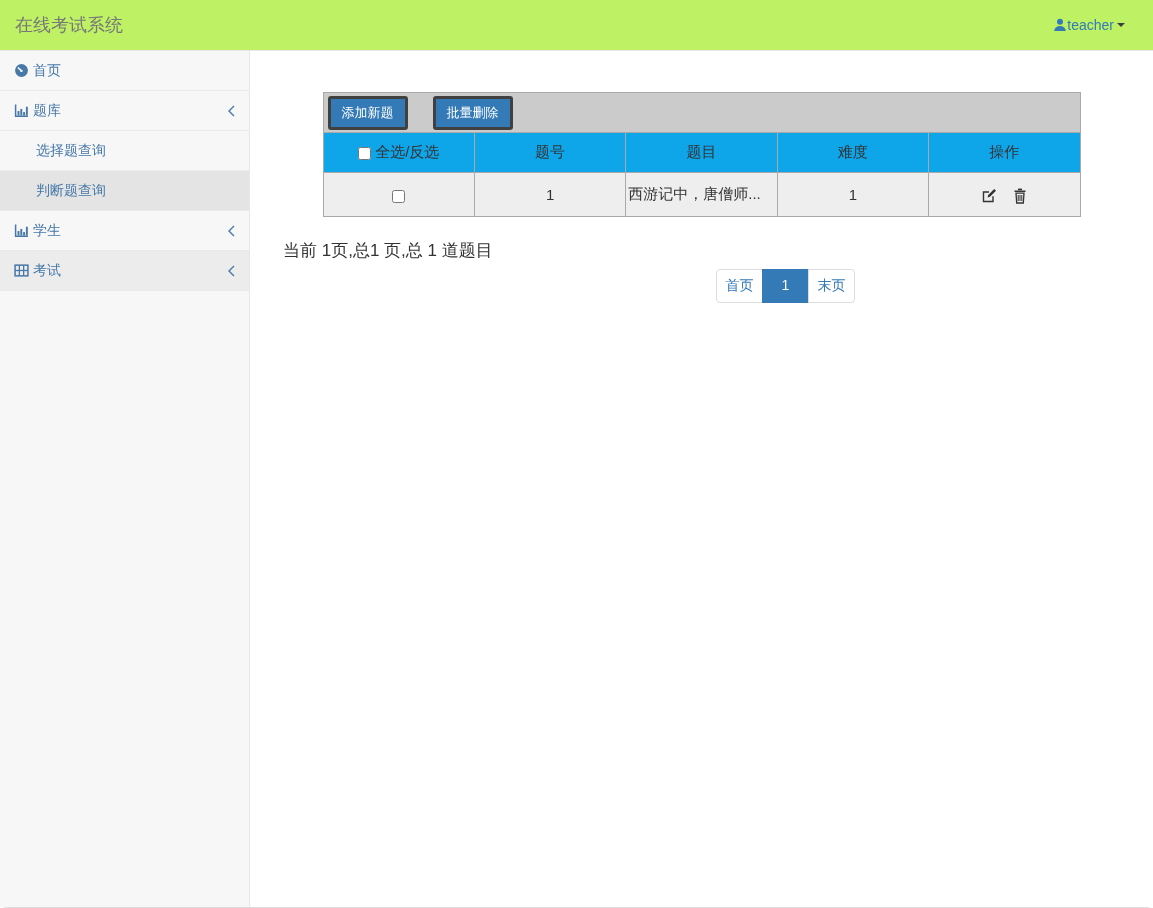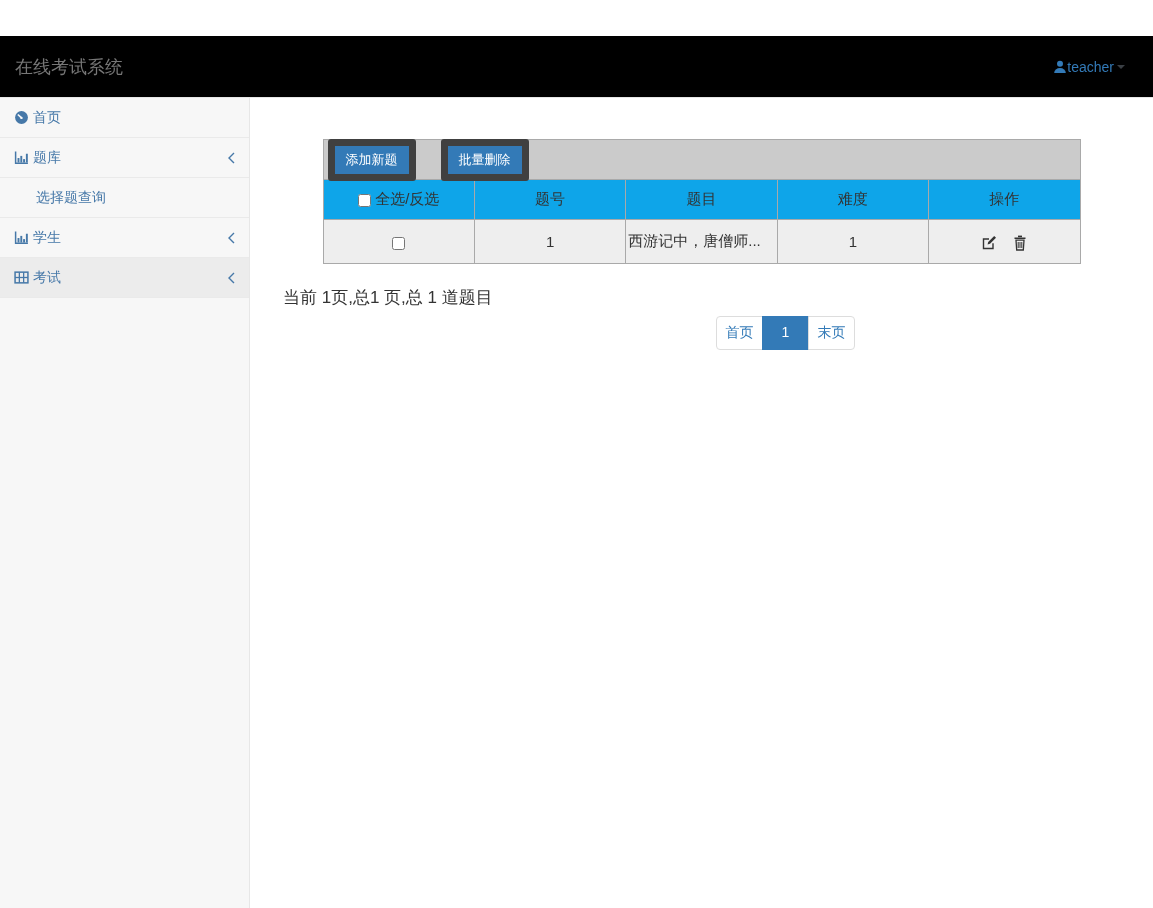--- a/index.html
+++ b/index.html
@@ -1,21 +1,21 @@
 <!DOCTYPE html>
 <html><head>
 <meta charset="utf-8">
 <style>
   * { margin:0; padding:0; box-sizing:border-box; }
   html,body { width:1153px; height:908px; overflow:hidden; background:#fff;
     font-family:"Liberation Sans","DejaVu Sans",sans-serif; }
 
   
-  .navbar { height:62px; background:#000000; border-bottom:1px solid #e7e7e7;
-    display:flex; align-items:center; justify-content:space-between;margin-top:36px; }
+  .navbar { height:51px; background:#bef264; border-bottom:1px solid #e7e7e7;
+    display:flex; align-items:center; justify-content:space-between; }
   .brand { font-size:18px; color:#777; padding-left:15px; }
   .user-menu { display:flex; align-items:center; margin-right:28px;
     color:#337ab7; font-size:14px; cursor:pointer; }
   .caret { width:0; height:0; border-left:4px solid transparent;
     border-right:4px solid transparent; border-top:4px solid #3a3f44; margin-left:3px; }
 
   
   .layout { display:flex; height:857px; border-bottom:1px solid #ddd;
     border-radius:0 0 6px 6px; }
 
@@ -28,21 +28,21 @@
   .nav-item.sub { padding-left:36px; }
   .nav-item.active { background:#e4e4e4; }
   .nav-item.shaded { background:#ececec; }
   .chev { position:absolute; right:13px; top:13px; }
 
   
   .content { flex:1; background:#fff; }
   .panel { width:758px; margin:41px auto 0; }
   .toolbar { background:#cbcbcb; border:1px solid #a9a9a9; border-bottom:none;
     height:40px; display:flex; align-items:center; padding-left:4px; }
-  .btn { background:#337ab7; border:7px solid #404040; color:#fff; font-size:13px;
+  .btn { background:#337ab7; border:3px solid #404040; color:#fff; font-size:13px;
     padding:5px 11px; border-radius:3px; cursor:pointer; font-family:inherit; }
   .btn + .btn { margin-left:25px;font-family:Liberation Mono, monospace; }
 
   table { width:100%; border-collapse:collapse; table-layout:fixed;
     color:#333; font-size:15px; }
   th,td { border:1px solid #a9a9a9; height:40px; text-align:center;
     font-weight:400; padding:0; vertical-align:middle; }
   thead tr { background:#0ea5e9; }
   tbody tr { background:#eee; }
   td.title-cell { text-align:left; padding:12px 2px; white-space:nowrap; overflow:hidden; }
@@ -108,20 +108,23 @@
         <svg width="9" height="14" viewBox="0 0 9 14">
             <polyline points="7,2 2,7 7,12" fill="none" stroke="#4678a8" stroke-width="1.4"></polyline>
           </svg>
       </span>
     </div>
 
     <div class="nav-item sub">
       <span>选择题查询</span>
     </div>
 
+    <div class="nav-item sub active">
+      <span>判断题查询</span>
+    </div>
 
     <div class="nav-item">
       <span class="nav-icon">
         <svg width="15" height="15" viewBox="0 0 14 14">
           <path d="M1.5 1.5 V12.3 H13" stroke="#4678a8" stroke-width="1.4" fill="none"></path>
           <rect x="3.3" y="7.5" width="1.8" height="4.2" fill="#4678a8"></rect>
           <rect x="5.9" y="5.5" width="1.8" height="6.2" fill="#4678a8"></rect>
           <rect x="8.5" y="8.5" width="1.8" height="3.2" fill="#4678a8"></rect>
           <rect x="11.1" y="3.5" width="1.8" height="8.2" fill="#4678a8"></rect>
         </svg>

